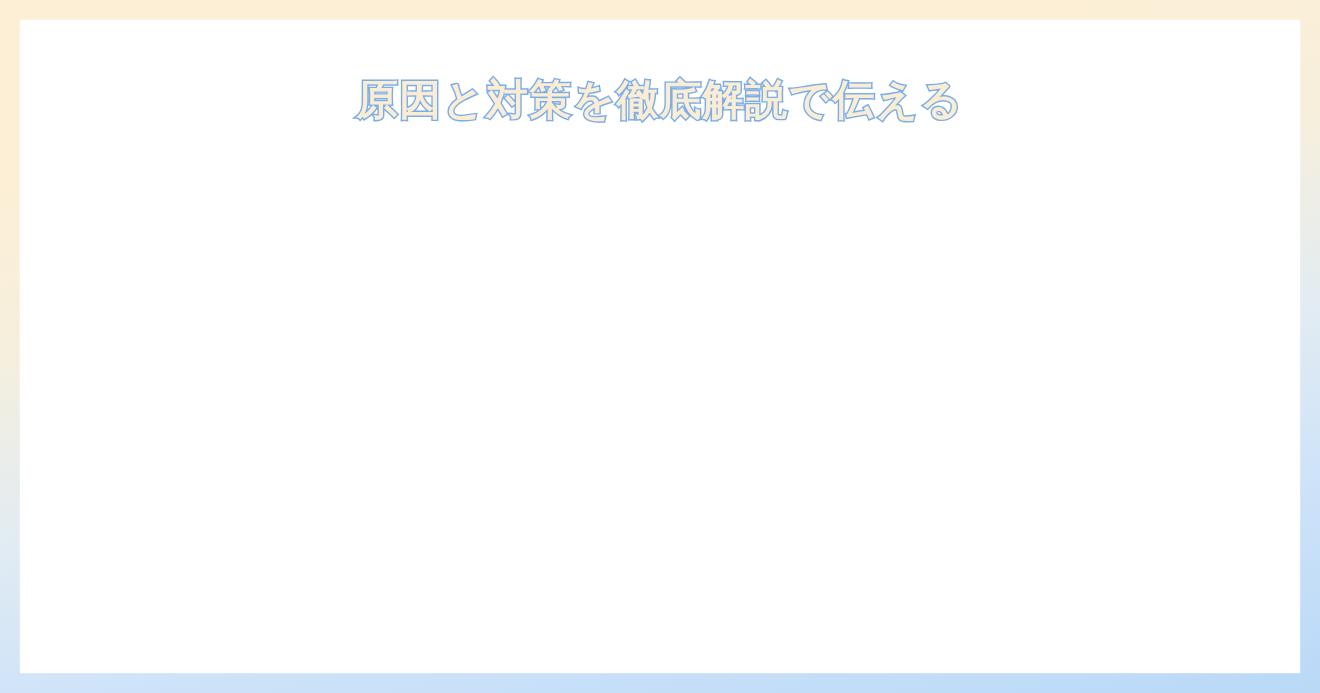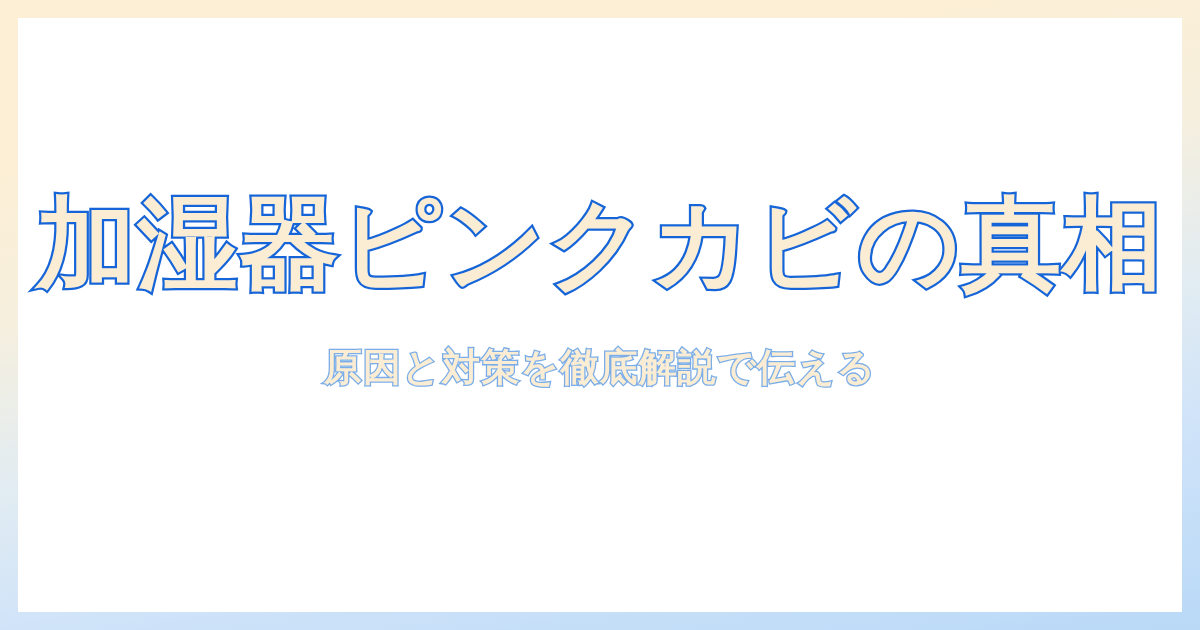--- a/index.html
+++ b/index.html
@@ -87,23 +87,20 @@
 </style>
 </head>
 <body>
 
 <div id="canvas">
 
   <div id="inner-card">
 
     <div id="content">
 
-      <div class="title-wrap">
-        <span class="title">加湿器ピンクカビの真相</span>
-      </div>
 
       <div class="subtitle-wrap">
         <span class="subtitle">原因と対策を徹底解説で伝える</span>
       </div>
 
     </div>
   </div>
 </div>
 
 </body></html>

